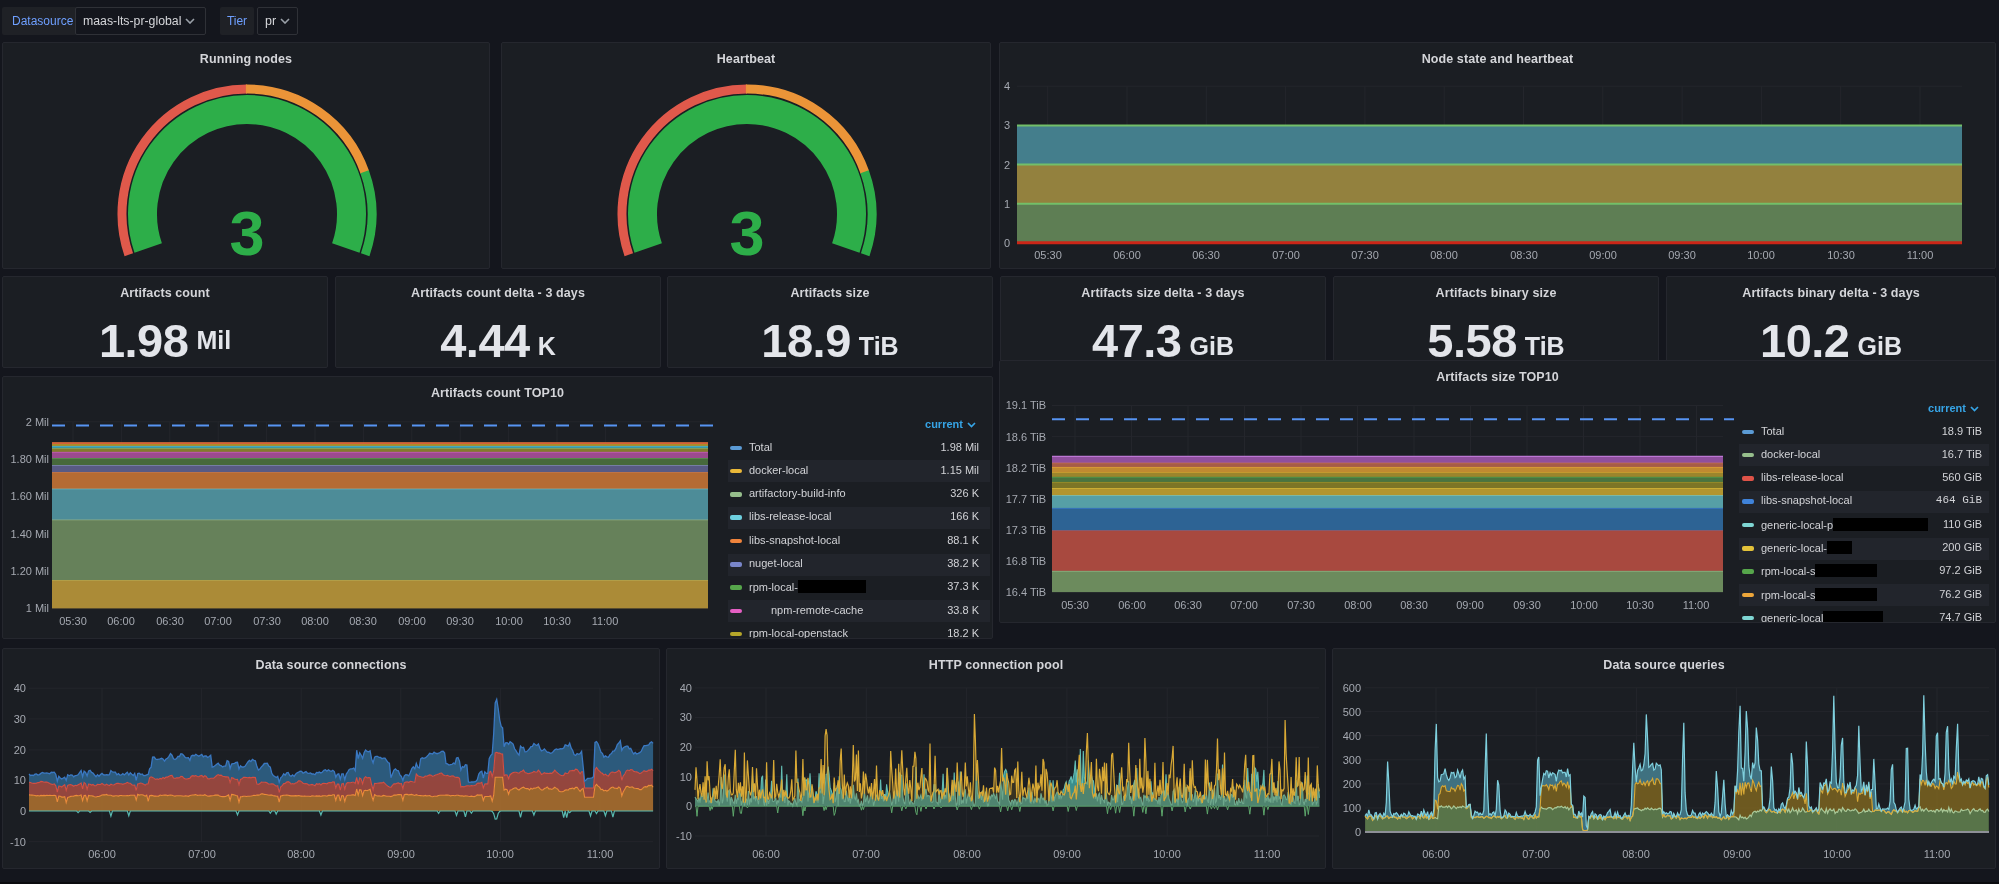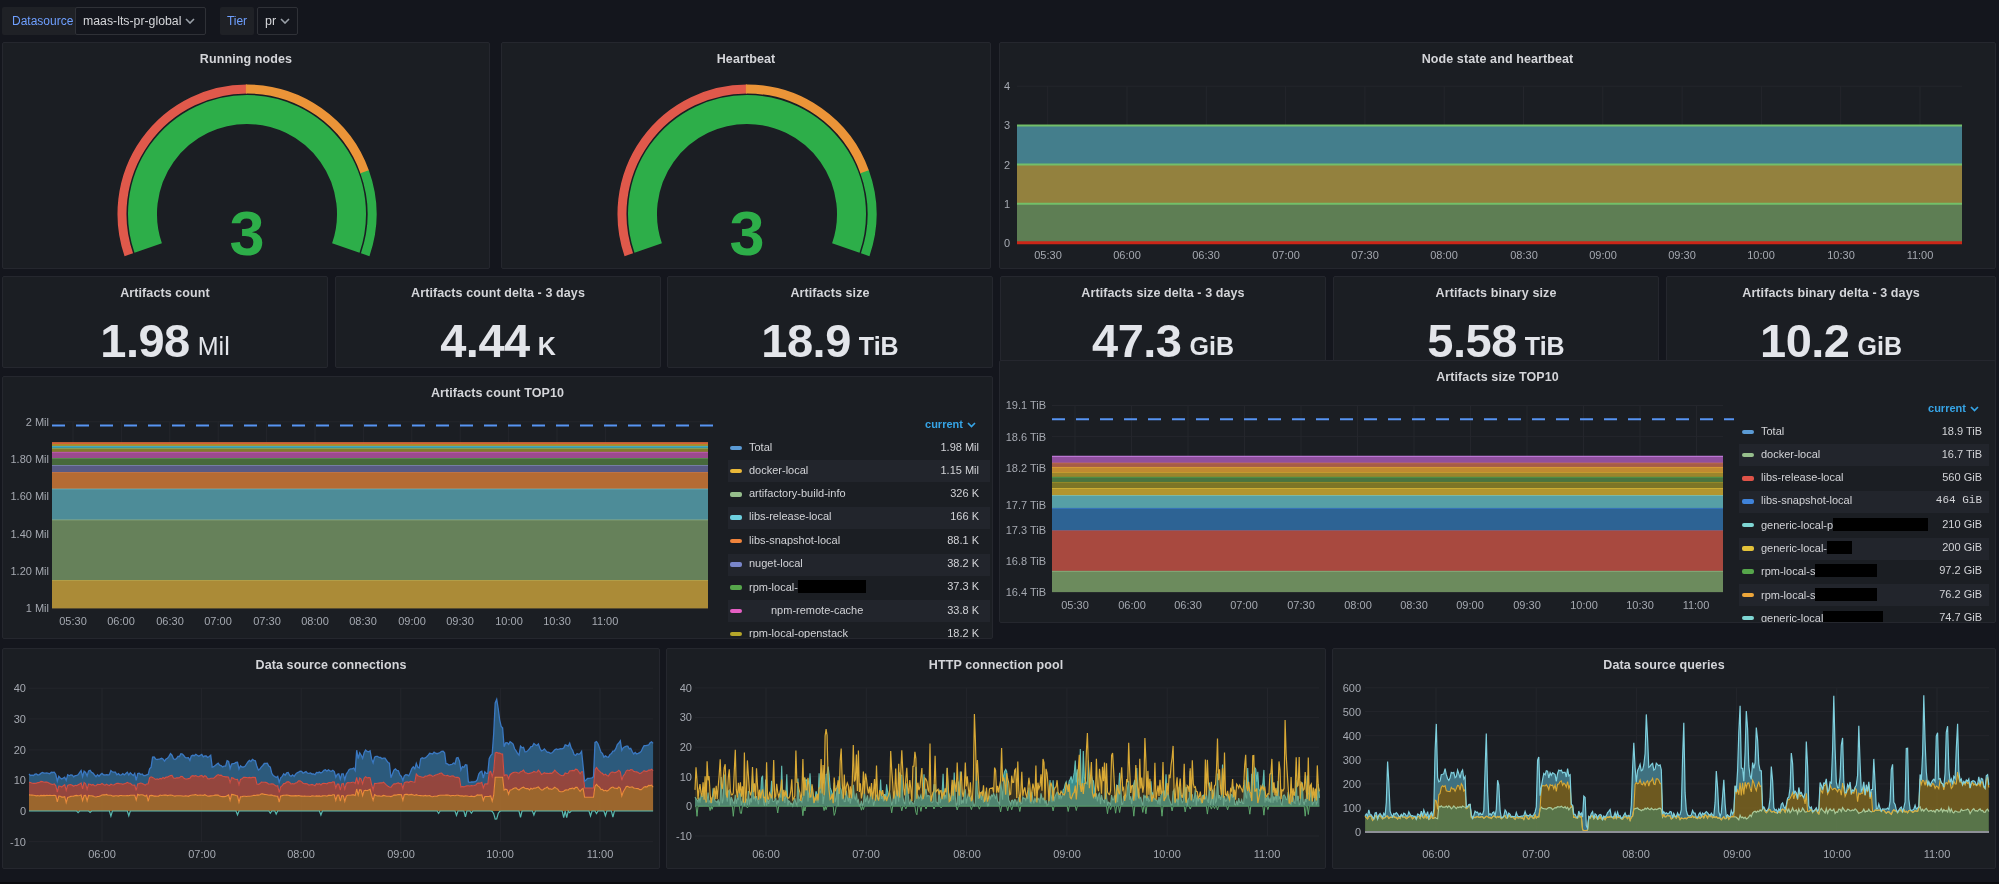--- a/index.html
+++ b/index.html
@@ -81,21 +81,21 @@
     <div class="lbl" style="left:581px;top:206px;width:44px;text-align:center;">09:00</div>
     <div class="lbl" style="left:660px;top:206px;width:44px;text-align:center;">09:30</div>
     <div class="lbl" style="left:739px;top:206px;width:44px;text-align:center;">10:00</div>
     <div class="lbl" style="left:819px;top:206px;width:44px;text-align:center;">10:30</div>
     <div class="lbl" style="left:898px;top:206px;width:44px;text-align:center;">11:00</div>
   </div>
 <div class="panel" style="left:2px;top:276px;width:326px;height:92px;">
 <div class="t">Artifacts count</div>
 <div style="position:absolute;left:0;right:0;top:38px;bottom:2px;display:flex;align-items:center;justify-content:center;">
 <span style="font-size:47px;font-weight:700;color:#e3e5ea;letter-spacing:-.5px;">1.98</span>
-<span style="font-size:25px;font-weight:400;color:#e3e5ea;margin-left:8px;position:relative;top:6px;">Mil</span>
+<span style="font-size:25px;font-weight:700;color:#e3e5ea;margin-left:8px;position:relative;top:0;">Mil</span>
 </div>
   </div>
 <div class="panel" style="left:335px;top:276px;width:326px;height:92px;">
 <div class="t">Artifacts count delta - 3 days</div>
 <div style="position:absolute;left:0;right:0;top:38px;bottom:2px;display:flex;align-items:center;justify-content:center;">
 <span style="font-size:47px;font-weight:700;color:#e3e5ea;letter-spacing:-.5px;">4.44</span>
 <span style="font-size:25px;font-weight:700;color:#e3e5ea;margin-left:8px;position:relative;top:6px;">K</span>
 </div>
   </div>
 <div class="panel" style="left:667px;top:276px;width:326px;height:92px;">
@@ -265,21 +265,21 @@
       <line x1="52" y1="105.9" x2="723" y2="105.9" stroke="#eda63a" stroke-width="1.2"></line>
       <rect x="52" y="101.7" width="671" height="4.2" fill="#a65c47"></rect>
       <line x1="52" y1="101.7" x2="723" y2="101.7" stroke="#d37a55" stroke-width="1.2"></line>
       <rect x="52" y="95.4" width="671" height="6.3" fill="#8f4f9e"></rect>
       <line x1="52" y1="95.4" x2="723" y2="95.4" stroke="#bd77d4" stroke-width="1.2"></line>
       <line x1="52.0" y1="58.3" x2="734.0" y2="58.3" stroke="#5794f2" stroke-width="2" stroke-dasharray="13 11"></line>
     </svg>
     <div class="lbl" style="left:-24px;top:38px;width:70px;text-align:right;">19.1 TiB</div>
     <div class="lbl" style="left:-24px;top:70px;width:70px;text-align:right;">18.6 TiB</div>
     <div class="lbl" style="left:-24px;top:101px;width:70px;text-align:right;">18.2 TiB</div>
-    <div class="lbl" style="left:-24px;top:132px;width:70px;text-align:right;margin-top:6px;">17.7 TiB</div>
+    <div class="lbl" style="left:-24px;top:132px;width:70px;text-align:right;">17.7 TiB</div>
     <div class="lbl" style="left:-24px;top:163px;width:70px;text-align:right;">17.3 TiB</div>
     <div class="lbl" style="left:-24px;top:194px;width:70px;text-align:right;">16.8 TiB</div>
     <div class="lbl" style="left:-24px;top:225px;width:70px;text-align:right;">16.4 TiB</div>
     <div class="lbl" style="left:53px;top:238px;width:44px;text-align:center;">05:30</div>
     <div class="lbl" style="left:110px;top:238px;width:44px;text-align:center;">06:00</div>
     <div class="lbl" style="left:166px;top:238px;width:44px;text-align:center;">06:30</div>
     <div class="lbl" style="left:222px;top:238px;width:44px;text-align:center;">07:00</div>
     <div class="lbl" style="left:279px;top:238px;width:44px;text-align:center;">07:30</div>
     <div class="lbl" style="left:336px;top:238px;width:44px;text-align:center;">08:00</div>
     <div class="lbl" style="left:392px;top:238px;width:44px;text-align:center;">08:30</div>
@@ -297,21 +297,21 @@
     <div class="leg" style="left:862px;top:86.8px;width:120px;text-align:right;">16.7 TiB</div>
     <div style="position:absolute;left:742px;top:115.1px;width:12px;height:4.5px;border-radius:2px;background:#df5348;"></div>
     <div class="leg" style="left:761px;top:110.1px;">libs-release-local</div>
     <div class="leg" style="left:862px;top:110.1px;width:120px;text-align:right;">560 GiB</div>
     <div style="position:absolute;left:739px;top:129.9px;width:250px;height:22px;background:#22252c;"></div>
     <div style="position:absolute;left:742px;top:138.4px;width:12px;height:4.5px;border-radius:2px;background:#3f82d9;"></div>
     <div class="leg" style="left:761px;top:133.4px;">libs-snapshot-local</div>
     <div class="leg" style="left:862px;top:133.4px;width:120px;text-align:right;font-family:Liberation Mono, monospace;">464 GiB</div>
     <div style="position:absolute;left:742px;top:161.7px;width:12px;height:4.5px;border-radius:2px;background:#7fd6d3;"></div>
     <div class="leg" style="left:761px;top:156.7px;">generic-local-p<span style="display:inline-block;background:#000;width:95px;height:13px;vertical-align:-2px;"></span></div>
-    <div class="leg" style="left:862px;top:156.7px;width:120px;text-align:right;">210 GiB</div>
+    <div class="leg" style="left:862px;top:156.7px;width:120px;text-align:right;">110 GiB</div>
     <div style="position:absolute;left:739px;top:176.5px;width:250px;height:22px;background:#22252c;"></div>
     <div style="position:absolute;left:742px;top:185.0px;width:12px;height:4.5px;border-radius:2px;background:#e3c23a;"></div>
     <div class="leg" style="left:761px;top:180.0px;">generic-local-<span style="display:inline-block;background:#000;width:25px;height:13px;vertical-align:-2px;"></span></div>
     <div class="leg" style="left:862px;top:180.0px;width:120px;text-align:right;">200 GiB</div>
     <div style="position:absolute;left:742px;top:208.3px;width:12px;height:4.5px;border-radius:2px;background:#56a64b;"></div>
     <div class="leg" style="left:761px;top:203.3px;">rpm-local-s<span style="display:inline-block;background:#000;width:62px;height:13px;vertical-align:-2px;"></span></div>
     <div class="leg" style="left:862px;top:203.3px;width:120px;text-align:right;">97.2 GiB</div>
     <div style="position:absolute;left:739px;top:223.1px;width:250px;height:22px;background:#22252c;"></div>
     <div style="position:absolute;left:742px;top:231.6px;width:12px;height:4.5px;border-radius:2px;background:#eda63a;"></div>
     <div class="leg" style="left:761px;top:226.6px;">rpm-local-s<span style="display:inline-block;background:#000;width:62px;height:13px;vertical-align:-2px;"></span></div>

